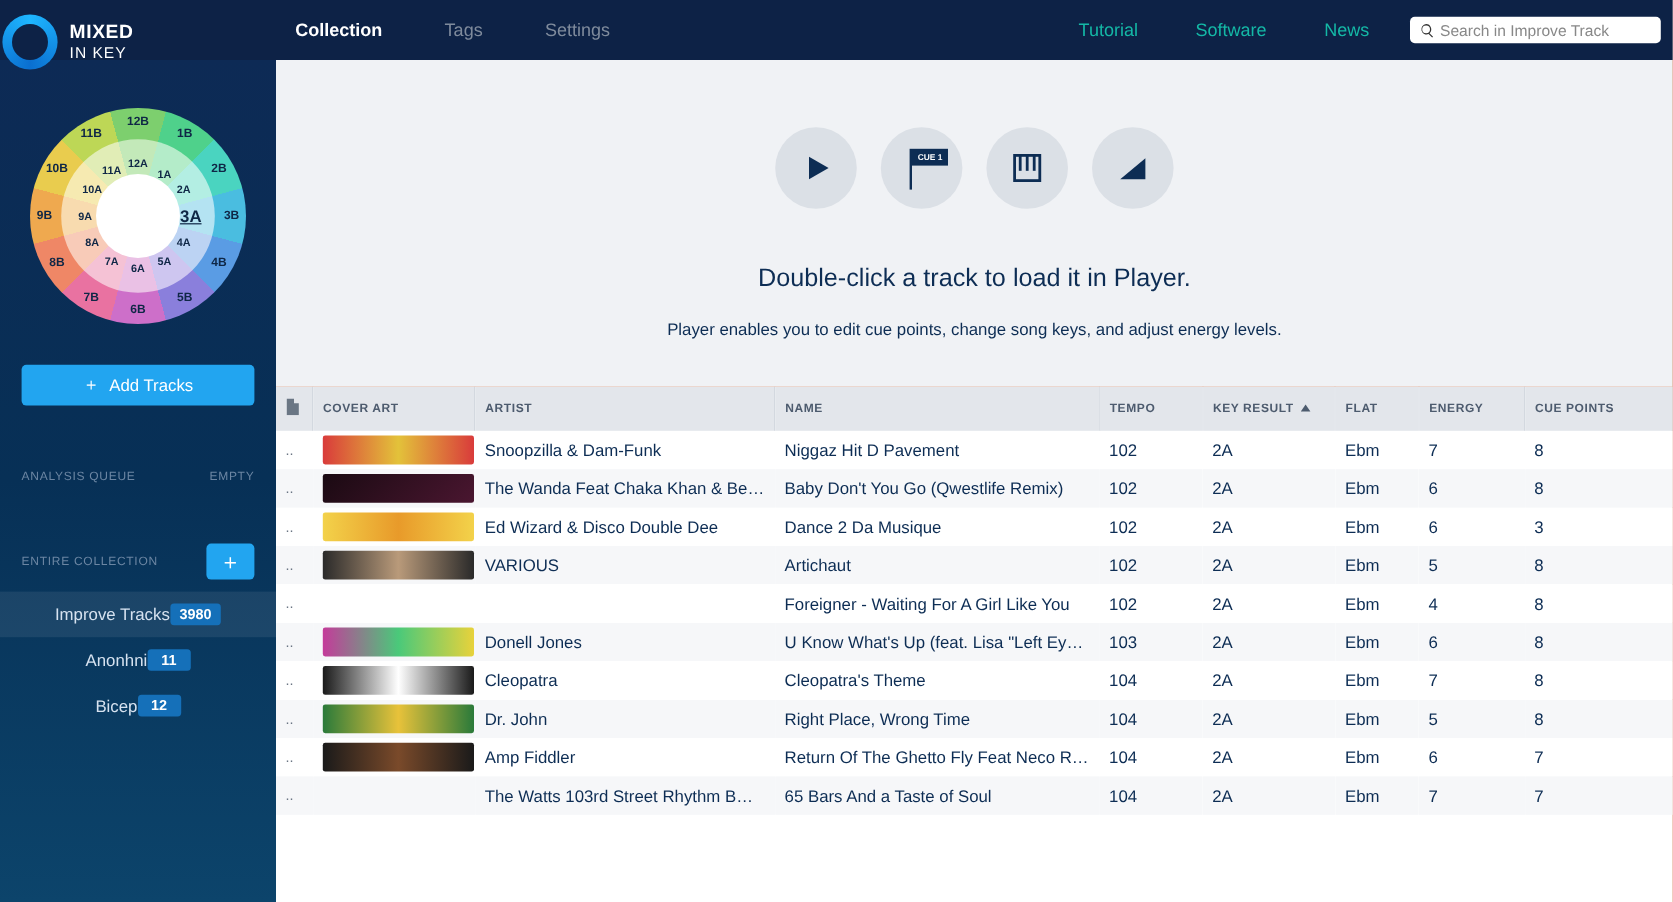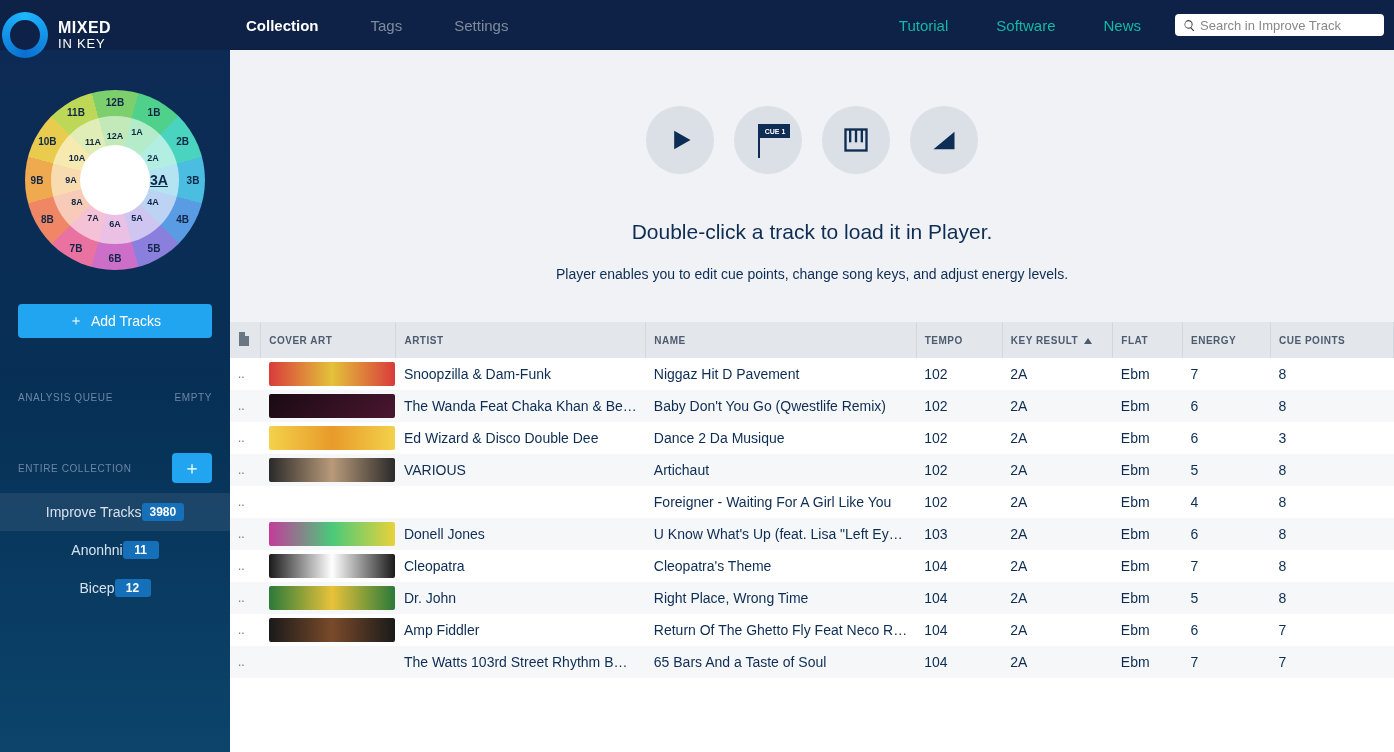--- a/index.html
+++ b/index.html
@@ -149,21 +149,21 @@
           <span class="wheel-label" style="left: 168px; top: 90px;">3B</span>
           <span class="wheel-label" style="left: 157.55px; top: 129px;">4B</span>
           <span class="wheel-label" style="left: 129px; top: 157.55px;">5B</span>
           <span class="wheel-label" style="left: 90px; top: 168px;">6B</span>
           <span class="wheel-label" style="left: 51px; top: 157.55px;">7B</span>
           <span class="wheel-label" style="left: 22.45px; top: 129px;">8B</span>
           <span class="wheel-label" style="left: 12px; top: 90px;">9B</span>
           <span class="wheel-label" style="left: 22.45px; top: 51px;">10B</span>
           <span class="wheel-label" style="left: 51px; top: 22.45px;">11B</span>
           <span class="wheel-label" style="left: 90px; top: 46px; font-size: 9px;">12A</span>
-          <span class="wheel-label" style="left: 112px; top: 42px; font-size: 9px;">1A</span>
+          <span class="wheel-label" style="left: 112px; top: 55px; font-size: 9px;">1A</span>
           <span class="wheel-label" style="left: 128.105px; top: 68px; font-size: 9px;">2A</span>
           <span class="wheel-label" style="left: 134px; top: 90px; font-size: 14px; text-decoration: underline;">3A</span>
           <span class="wheel-label" style="left: 128.105px; top: 112px; font-size: 9px;">4A</span>
           <span class="wheel-label" style="left: 112px; top: 128.105px; font-size: 9px;">5A</span>
           <span class="wheel-label" style="left: 90px; top: 134px; font-size: 9px;">6A</span>
           <span class="wheel-label" style="left: 68px; top: 128.105px; font-size: 9px;">7A</span>
           <span class="wheel-label" style="left: 51.8949px; top: 112px; font-size: 9px;">8A</span>
           <span class="wheel-label" style="left: 46px; top: 90px; font-size: 9px;">9A</span>
           <span class="wheel-label" style="left: 51.8949px; top: 68px; font-size: 9px;">10A</span>
           <span class="wheel-label" style="left: 68px; top: 51.8949px; font-size: 9px;">11A</span>

